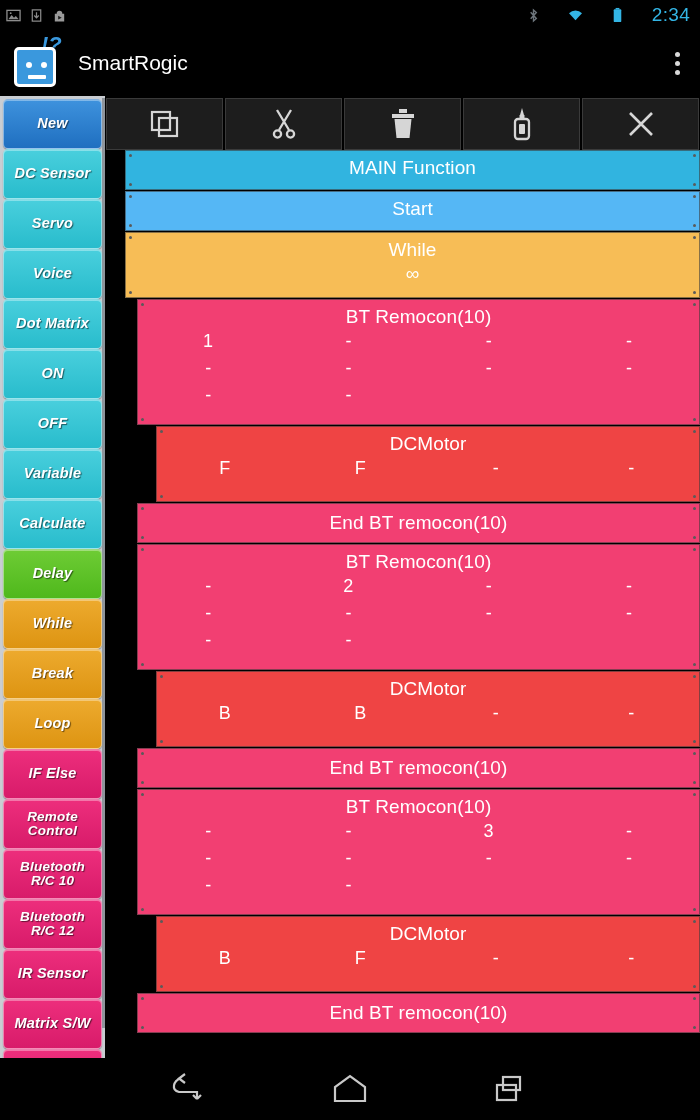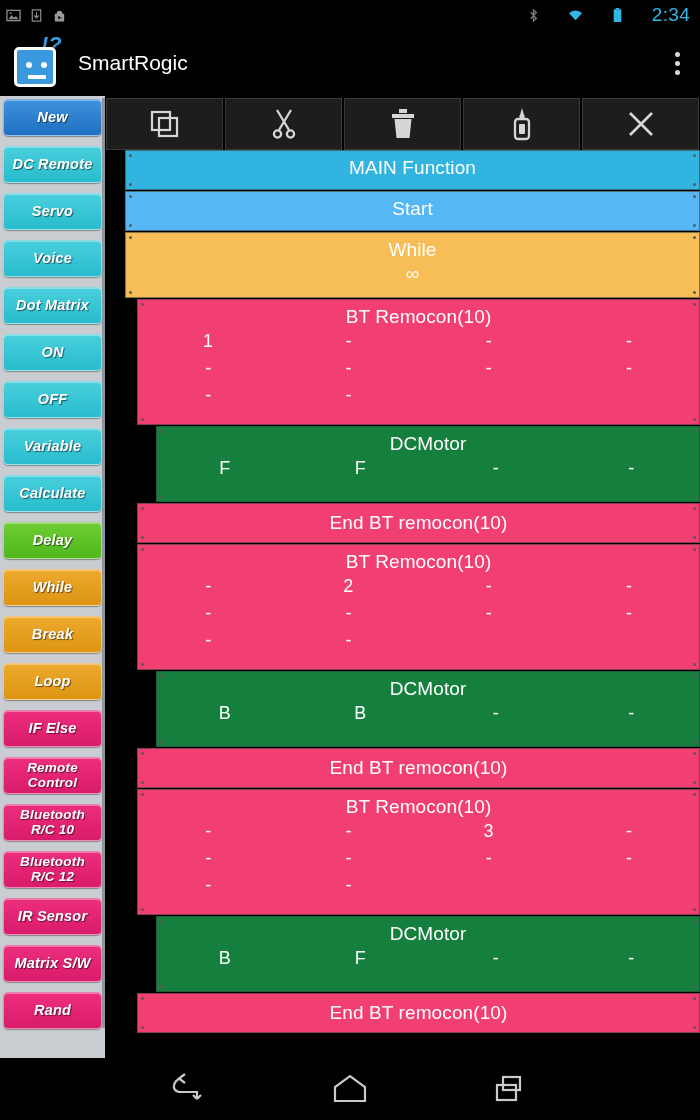--- a/index.html
+++ b/index.html
@@ -45,21 +45,21 @@
 
   
   #workspace{ display:flex; height:962px; background:#000; }
 
   
   #sidebar{
     width:105px; background:#c9cdd2; flex:0 0 105px;
     padding:3px 3px 0 3px; position:relative; overflow:hidden;
   }
   .side-btn{
-    height:37px; margin-bottom:10px; border-radius:5px;
+    height:50px; margin-bottom:0; border-radius:5px;
     display:flex; align-items:center; justify-content:center;
     text-align:center; color:#fff; font-size:14.5px; font-weight:bold;
     font-style:italic; line-height:1.05; letter-spacing:.2px;
     text-shadow:1px 1px 1px rgba(0,0,0,.55);
     border:1px solid rgba(255,255,255,.45);
     box-shadow:inset 0 1px 0 rgba(255,255,255,.35), 0 1px 1px rgba(0,0,0,.35);
     background-repeat:repeat;
   }
   .side-btn.two-line{ font-size:13.5px; }
   .sb-blue  { background:linear-gradient(#3e92dd,#1f6fc0); }
@@ -91,21 +91,21 @@
   .blk .hdr{
     text-align:center; font-size:19px; padding-top:6px; letter-spacing:.1px;
   }
   .blk.single{ display:flex; align-items:center; justify-content:center; }
   .blk.single .hdr{ padding:0; }
 
   .c-main  { background:#31b4e0; }
   .c-start { background:#55b7f5; }
   .c-while { background:#f7bd56; }
   .c-bt    { background:#f23f72; }
-  .c-motor { background:#15803d; }
+  .c-motor { background:#ef4444; }
 
   .handles::before, .handles::after,
   .handles > .h3, .handles > .h4{
     content:''; position:absolute; width:3px; height:3px; background:#5a5a5a;
     border-radius:50%;
   }
   .handles::before{ left:3px; top:3px; }
   .handles::after { right:3px; top:3px; }
   .handles > .h3{ left:3px; bottom:3px; }
   .handles > .h4{ right:3px; bottom:3px; }
@@ -174,21 +174,21 @@
       <span></span>
       <span></span>
   </div>
 </div>
 
 <div id="workspace">
 
   <div id="sidebar">
     <div id="sidebar-buttons">
         <div class="side-btn sb-blue" style="white-space: pre-line;">New</div>
-        <div class="side-btn sb-cyan" style="white-space: pre-line;">DC Remote</div>
+        <div class="side-btn sb-cyan" style="white-space: pre-line;">DC Sensor</div>
         <div class="side-btn sb-cyan" style="white-space: pre-line;">Servo</div>
         <div class="side-btn sb-cyan" style="white-space: pre-line;">Voice</div>
         <div class="side-btn sb-cyan" style="white-space: pre-line;">Dot Matrix</div>
         <div class="side-btn sb-cyan" style="white-space: pre-line;">ON</div>
         <div class="side-btn sb-cyan" style="white-space: pre-line;">OFF</div>
         <div class="side-btn sb-cyan" style="white-space: pre-line;">Variable</div>
         <div class="side-btn sb-cyan" style="white-space: pre-line;">Calculate</div>
         <div class="side-btn sb-green" style="white-space: pre-line;">Delay</div>
         <div class="side-btn sb-orange" style="white-space: pre-line;">While</div>
         <div class="side-btn sb-orange" style="white-space: pre-line;">Break</div>

